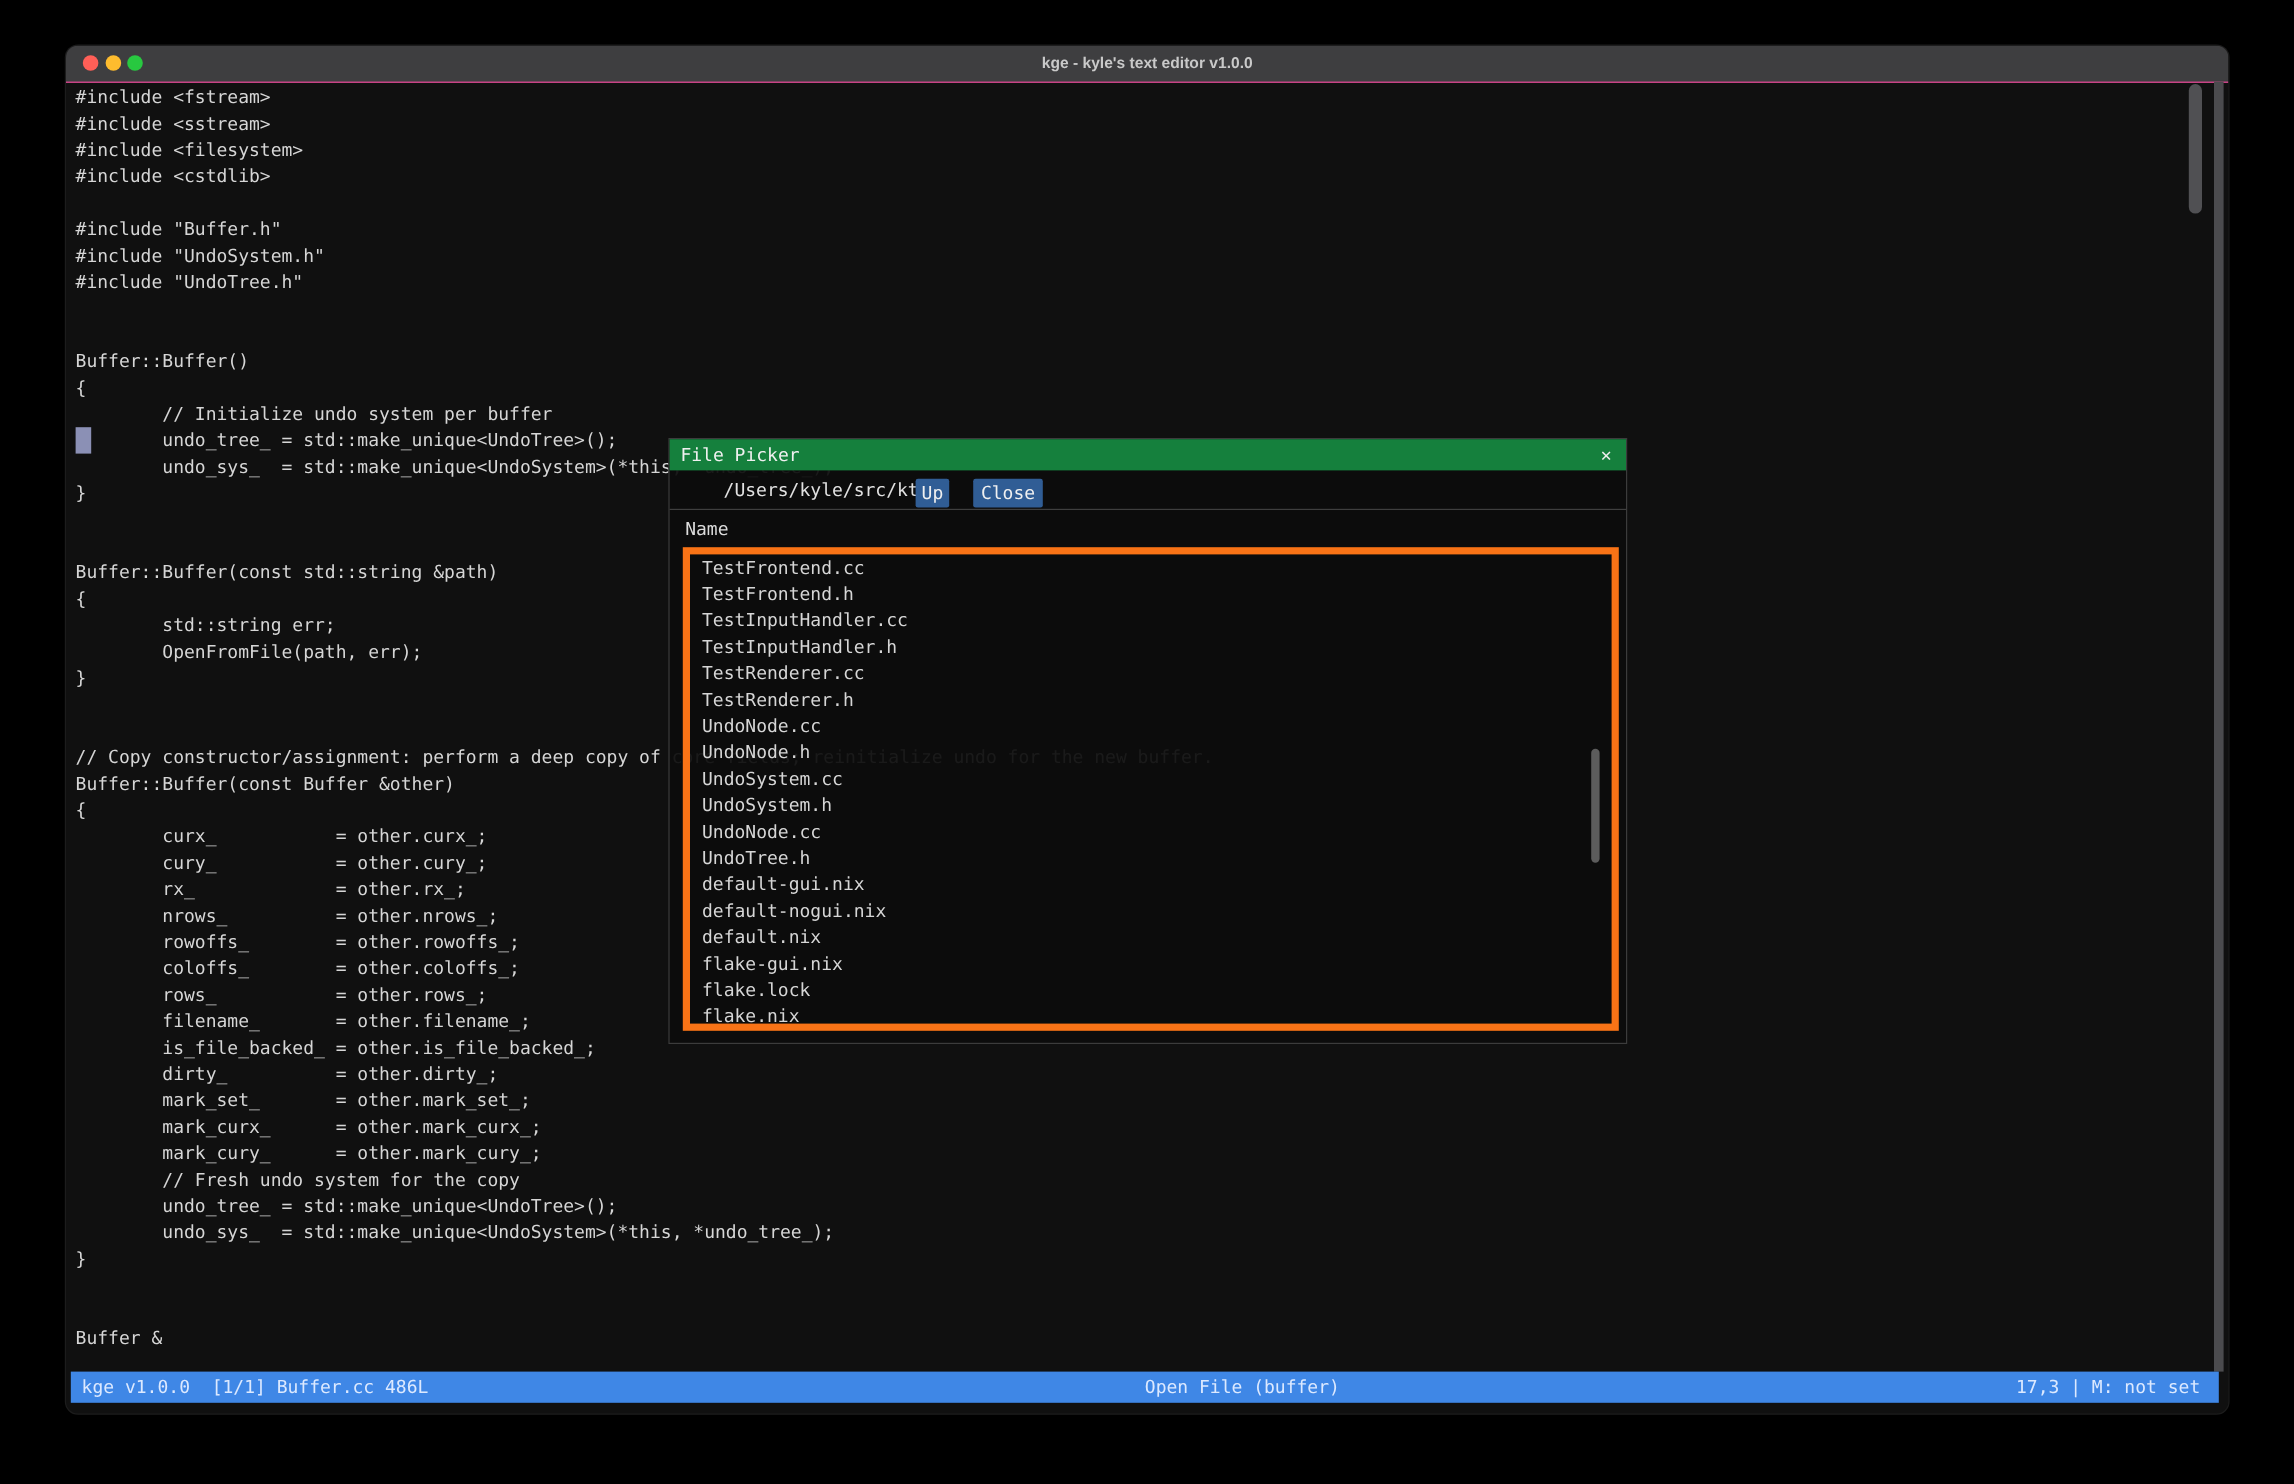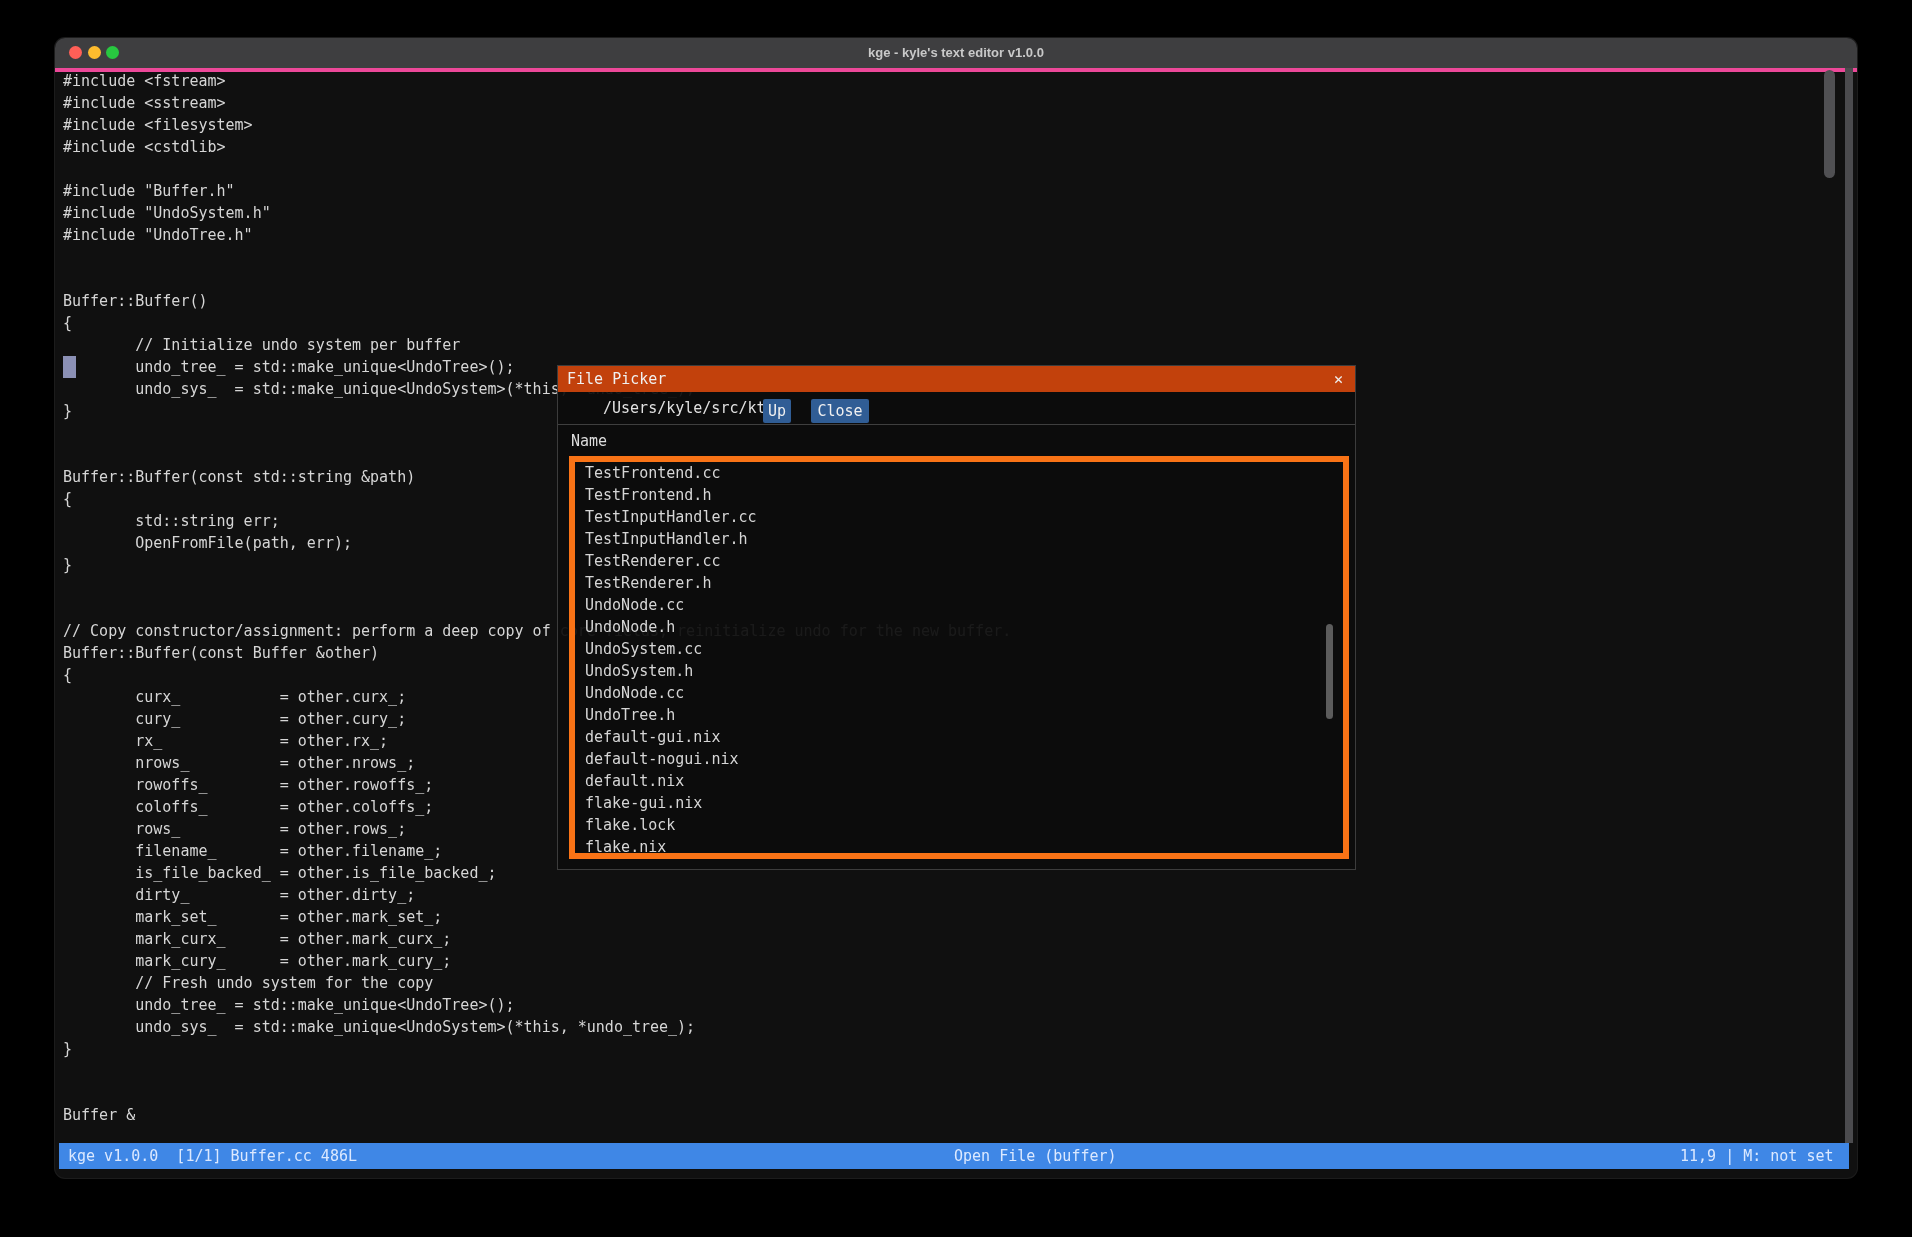--- a/index.html
+++ b/index.html
@@ -2,38 +2,38 @@
 <html><head>
 <meta charset="utf-8">
 <style>
   html,body{margin:0;padding:0;background:#000;}
   .stage{position:relative;width:1912px;height:1237px;background:#000;overflow:hidden;
          font-family:"DejaVu Sans Mono",monospace;}
   .window{position:absolute;left:55px;top:38px;width:1802px;height:1140px;
           background:#101010;border-radius:10px;overflow:hidden;
           box-shadow:0 0 0 1px #1c1c1c;}
   .titlebar{position:absolute;left:0;top:0;width:100%;height:30px;background:#3e3e40;
-            border-bottom:4px solid #ec4899;}
+            border-bottom:1px solid #ec4899;}
   .light{position:absolute;top:8px;width:13px;height:13px;border-radius:50%;}
   .light.red{left:14px;background:#ff5f57;}
   .light.yellow{left:33px;background:#febc2e;}
   .light.green{left:51px;background:#28c840;}
   .title-text{position:absolute;left:0;top:0;width:100%;height:30px;line-height:30px;
               text-align:center;color:#c9c9c9;font-family:"Liberation Sans",sans-serif;
               font-size:13px;font-weight:bold;}
   .code{position:absolute;left:8px;top:32px;margin:0;font-size:15px;line-height:22px;
         color:#d6d6d6;white-space:pre;}
   .cursor{position:absolute;left:8px;top:318px;width:13px;height:22px;background:#8b90b5;}
   .right-strip{position:absolute;left:1790px;top:30px;width:8px;height:1075px;background:#4b4b4e;}
   .vscroll-thumb{position:absolute;left:1769px;top:32px;width:11px;height:108px;
                  border-radius:6px;background:#505053;}
   
   .dialog{position:absolute;left:502px;top:327px;width:799px;height:505px;
           background:rgba(12,12,12,0.93);border:1px solid #3c3c3c;box-sizing:border-box;}
-  .dialog-titlebar{position:absolute;left:0;top:0;width:100%;height:26px;background:#c2410c;}
+  .dialog-titlebar{position:absolute;left:0;top:0;width:100%;height:26px;background:#15803d;}
   .dialog-title{position:absolute;left:9px;top:0;height:26px;line-height:26px;
                 color:#f0f0f0;font-size:15px;}
   .dialog-close{position:absolute;right:12px;top:0;height:26px;line-height:26px;
                 color:#eeeeee;font-size:15px;cursor:default;}
   .path-row{position:absolute;left:0;top:26px;width:100%;height:32px;}
   .path-text{position:absolute;left:13px;top:0;height:32px;line-height:32px;
              color:#e2e2e2;font-size:15px;white-space:pre;margin-left:32px;}
   .btn{position:absolute;top:7px;height:24px;line-height:24px;background:#305d95;
        color:#f0f0f0;font-size:15px;text-align:center;border-radius:2px;}
   .btn-up{left:205px;width:28px;}
@@ -153,17 +153,17 @@
           <div class="file-item">flake-gui.nix</div>
           <div class="file-item">flake.lock</div>
           <div class="file-item">flake.nix</div>
       </div>
       <div class="list-thumb"></div>
     </div>
 
     <div class="statusbar">
       <span class="status-text status-left">kge v1.0.0  [1/1] Buffer.cc 486L</span>
       <span class="status-text status-center">Open File (buffer)</span>
-      <span class="status-text status-right">11,9 | M: not set</span>
+      <span class="status-text status-right">17,3 | M: not set</span>
     </div>
 
   </div>
 </div>
 
 </body></html>

